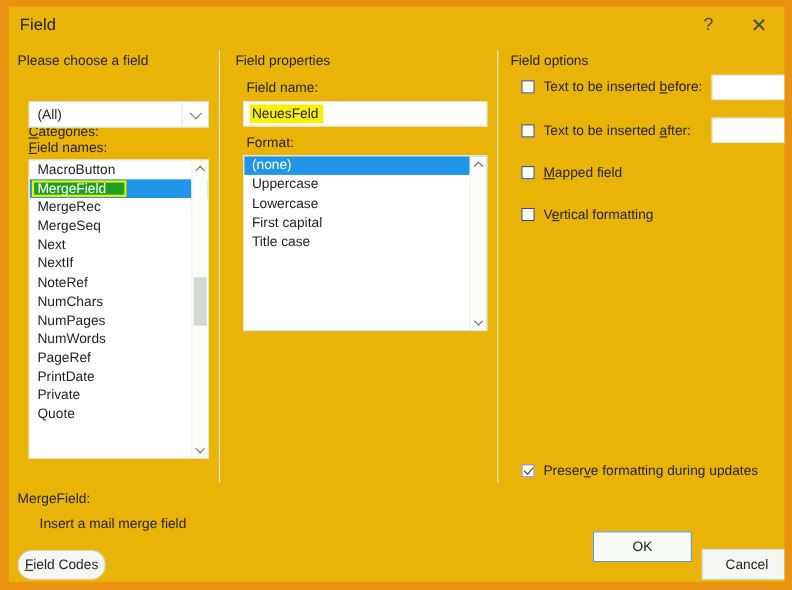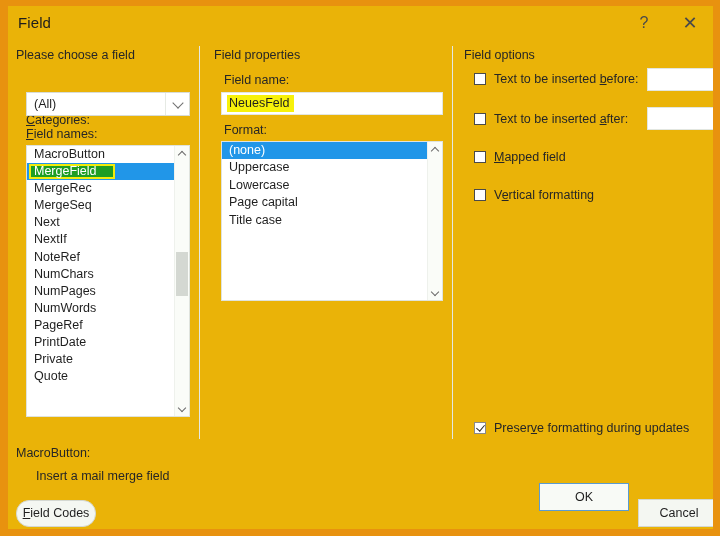--- a/index.html
+++ b/index.html
@@ -391,41 +391,41 @@
         <div class="sb-btn sb-up">
             <span class="sb-arrow"></span>
           </div>
         <div class="sb-thumb" id="fieldNamesThumb"></div>
         <div class="sb-btn sb-dn">
             <span class="sb-arrow"></span>
           </div>
       </div>
     </div>
 
-    <div class="sub-label" id="descLabel">MacroButton:</div>
+    <div class="sub-label" id="descLabel">MergeField:</div>
     <div class="sub-label" id="descValue">Insert a mail merge field</div>
 
     <div class="btn" id="fieldCodesBtn"><span class="u">F</span>ield Codes</div>
 
     <div class="sec-head" id="fieldPropsHead">Field properties</div>
 
     <div class="sub-label" id="fieldNameLabel">Field name:</div>
 
     <div class="textinput" id="fieldNameInput">
       <div class="input-value"><span class="hl-yellow">NeuesFeld</span></div>
     </div>
 
     <div class="sub-label" id="formatLabel">Format:</div>
 
     <div class="listbox" id="formatList">
       <div id="formatItems">
           <div class="list-item selected"><span class="item-text">(none)</span></div>
           <div class="list-item"><span class="item-text">Uppercase</span></div>
           <div class="list-item"><span class="item-text">Lowercase</span></div>
-          <div class="list-item"><span class="item-text">Page capital</span></div>
+          <div class="list-item"><span class="item-text">First capital</span></div>
           <div class="list-item"><span class="item-text">Title case</span></div>
         </div>
       <div class="scrollbar">
         <div class="sb-btn sb-up">
             <span class="sb-arrow"></span>
           </div>
         <div class="sb-btn sb-dn">
             <span class="sb-arrow"></span>
           </div>
       </div>

